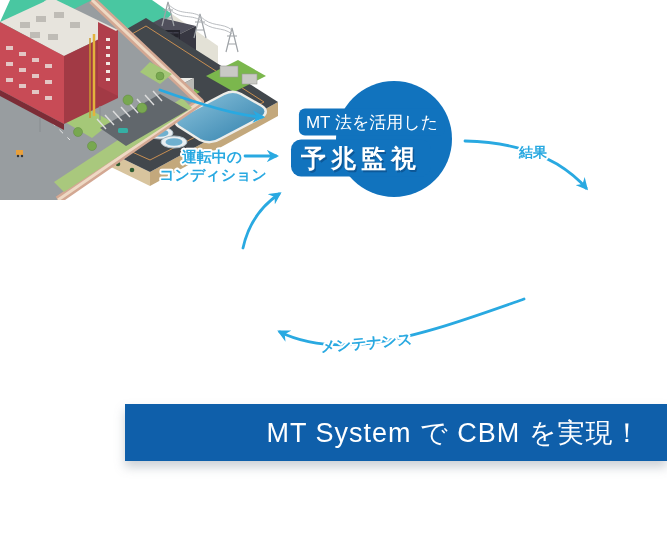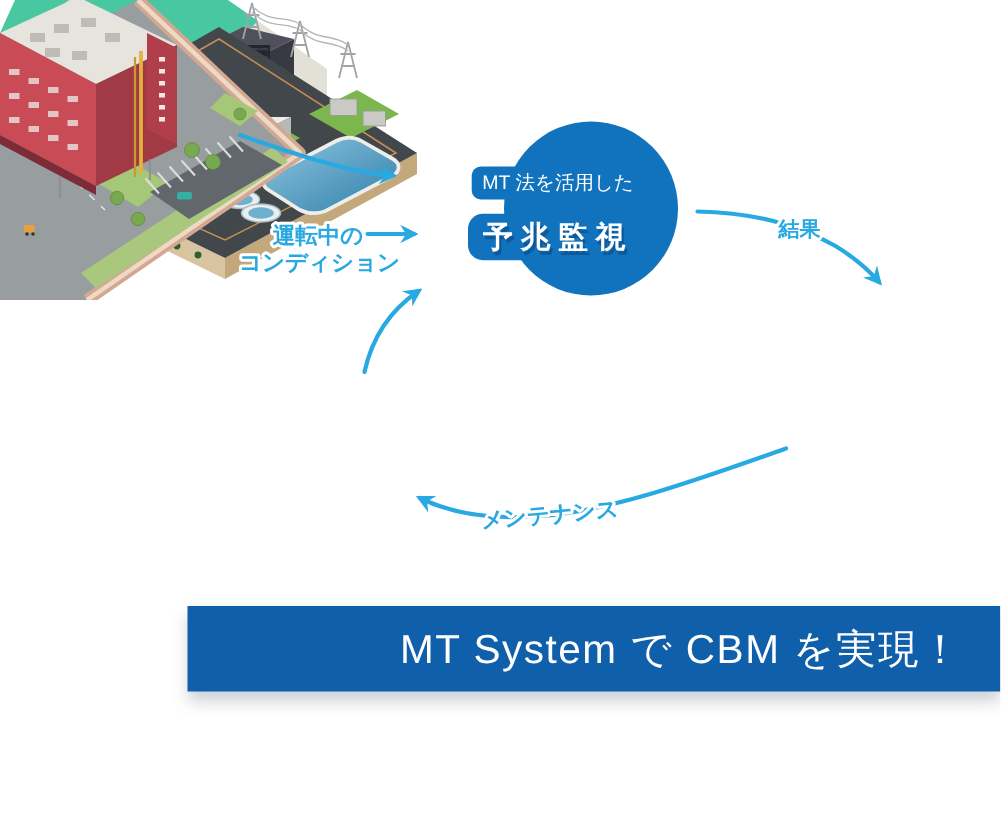--- a/index.html
+++ b/index.html
@@ -15,22 +15,22 @@
           box-sizing:border-box;box-shadow:0 6px 10px rgba(110,120,135,.35);}
   #banner .txt{color:#fff;font-size:27px;letter-spacing:1px;white-space:nowrap;}
   #factory-ill{left:0;top:344;z-index:4;}
   #arrows{position:absolute;left:0;top:0;z-index:5;pointer-events:none;}
   .lbl{font-family:"Liberation Sans","DejaVu Sans",sans-serif;font-weight:bold;
        fill:#29A9E1;stroke:#ffffff;stroke-width:4px;paint-order:stroke;stroke-linejoin:round;}
   #circle{position:absolute;left:336px;top:81px;width:116px;height:116px;border-radius:50%;
           background:#1173BE;z-index:6;}
   .circle-line{position:absolute;z-index:7;background:#1173BE;color:#fff;white-space:nowrap;
           transform:translate(-50%,-50%);}
-  #circle-line1{left:372px;top:122px;font-size:13px;padding:2px 7px;border-radius:6px;}
-  #circle-line2{left:372px;top:158px;font-size:20px;font-weight:bold;letter-spacing:5px;
+  #circle-line1{left:372px;top:122px;font-size:17px;padding:2px 7px;border-radius:6px;}
+  #circle-line2{left:361px;top:158px;font-size:25px;font-weight:bold;letter-spacing:5px;
           padding:2px 10px;border-radius:10px;text-shadow:1.5px 2.5px 0 rgba(8,48,96,.4);}
   #meeting-caption{position:absolute;left:528px;top:305px;z-index:6;color:#2E75B6;
           font-size:13px;line-height:1.35;white-space:nowrap;}
 </style>
 </head>
 <body>
 
 <div id="canvas">
 
   <svg id="city-ill" class="ill" width="218" height="162" viewBox="0 0 218 162">

